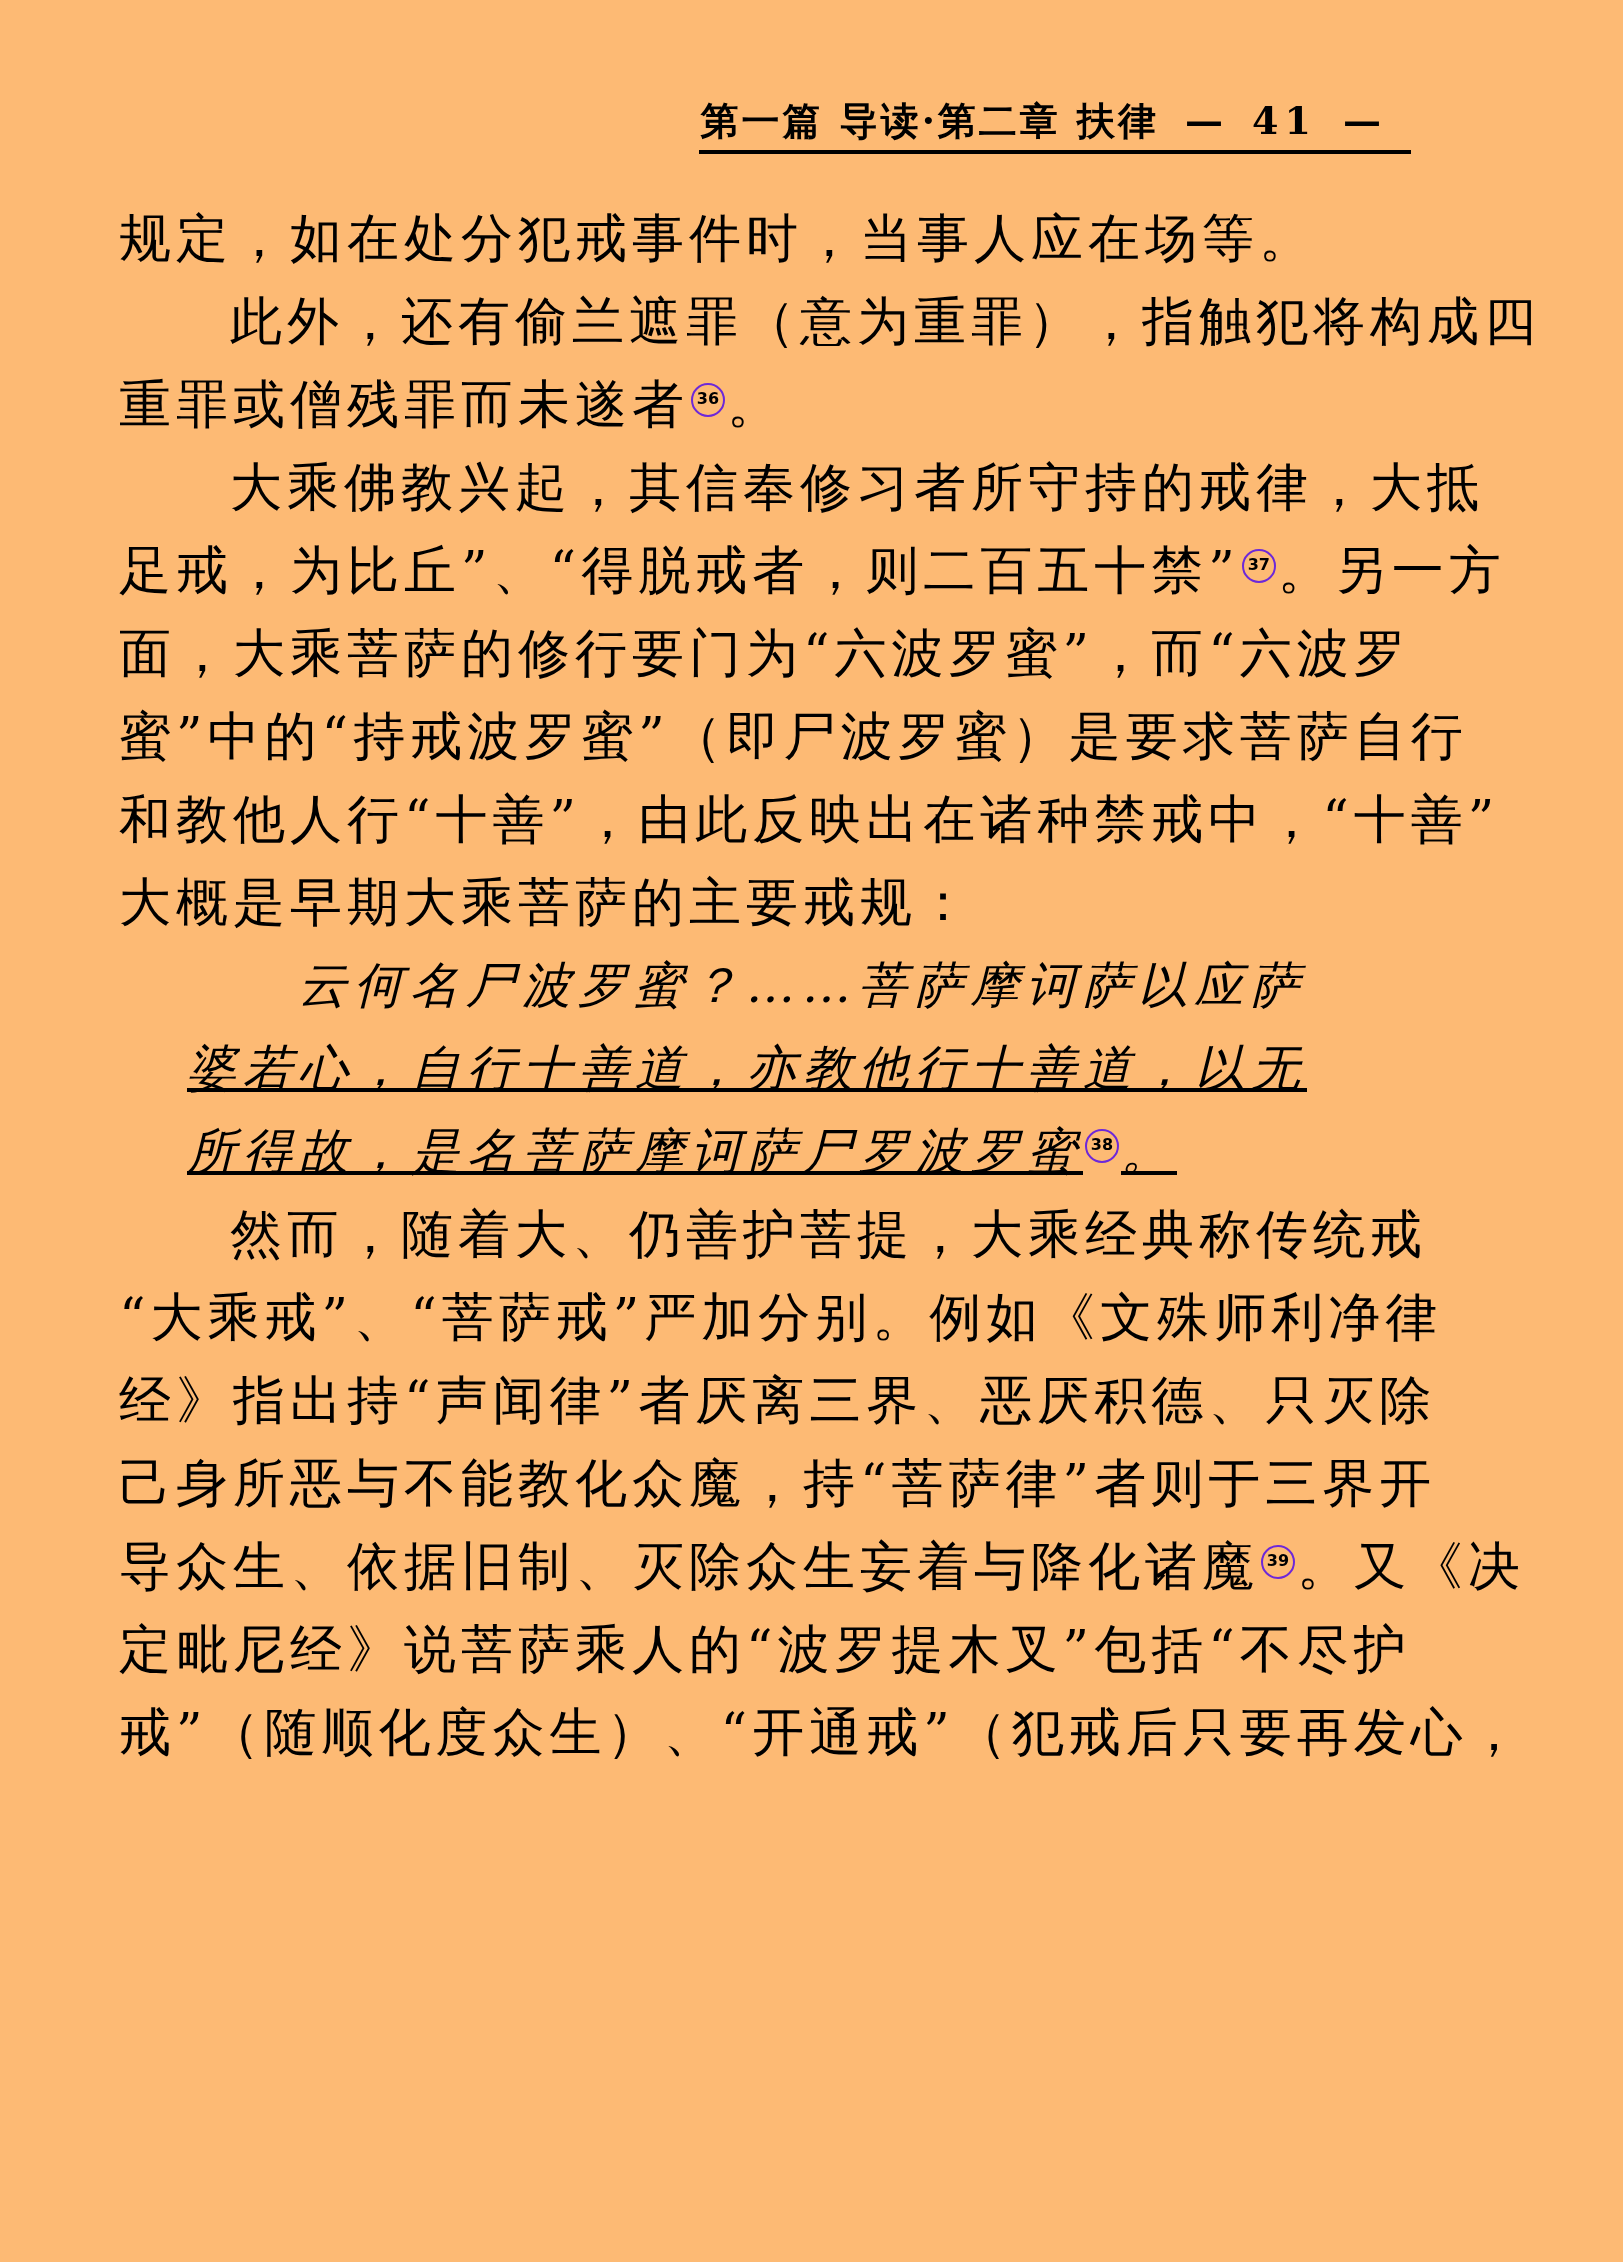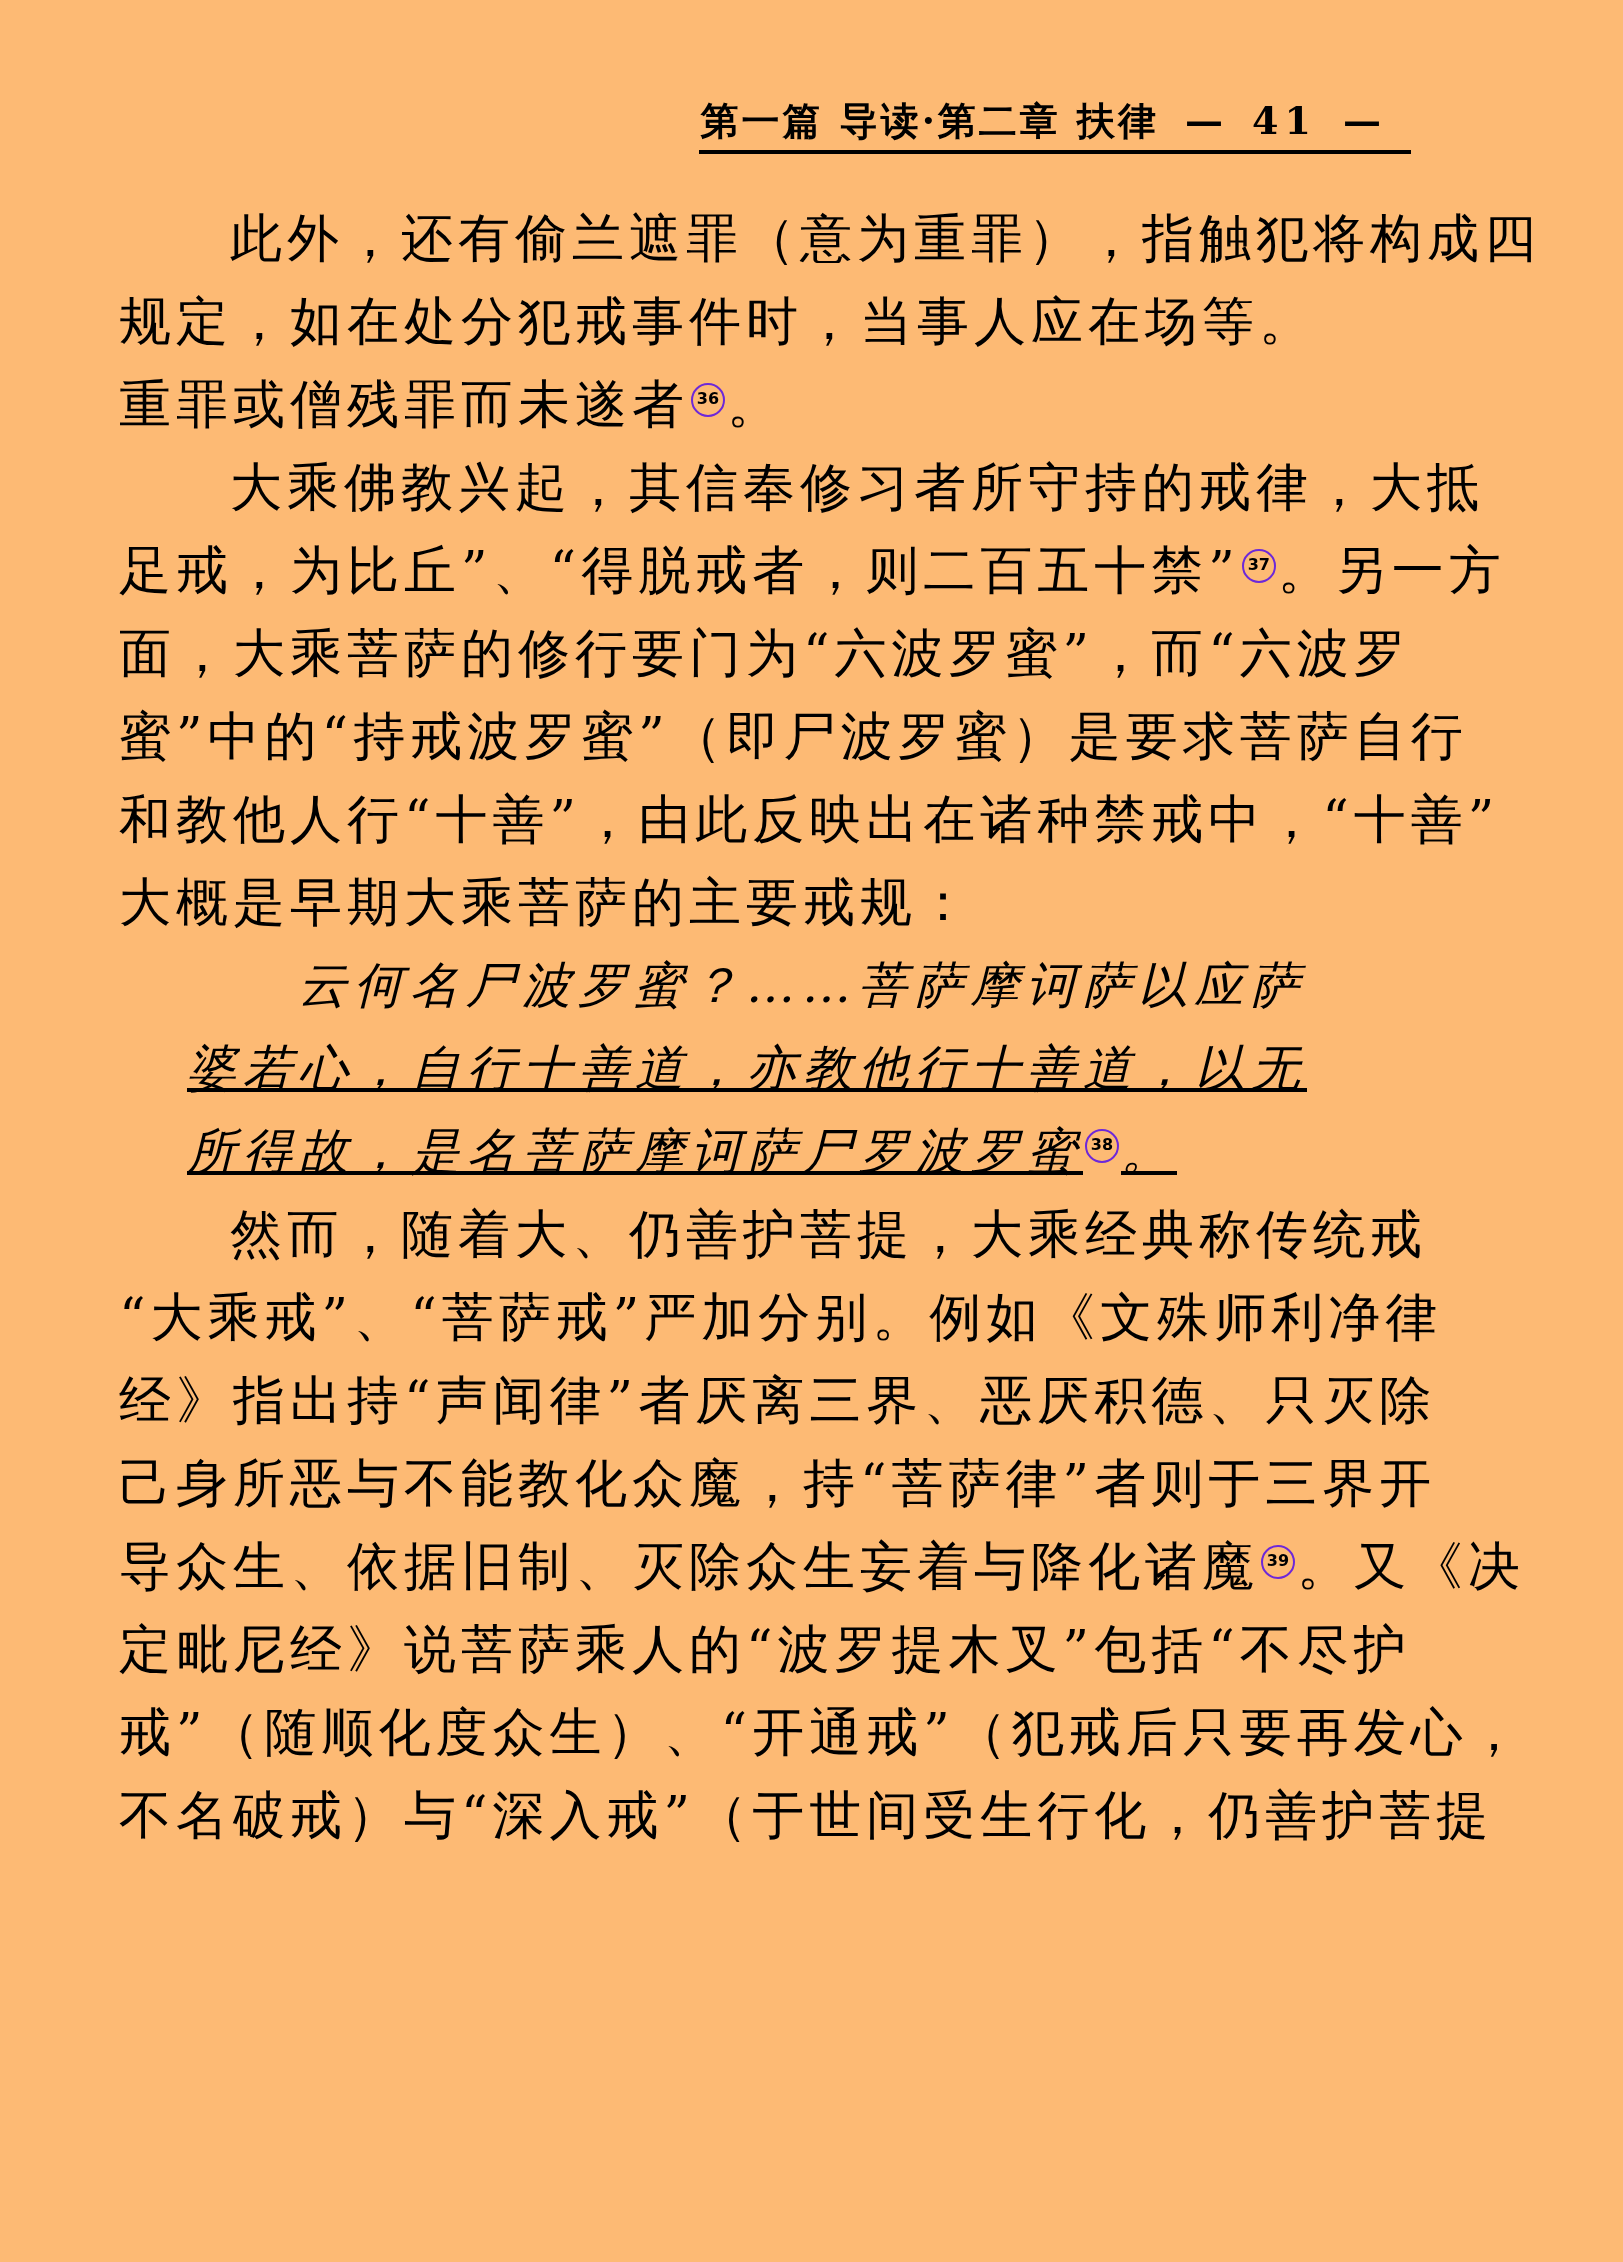--- a/index.html
+++ b/index.html
@@ -84,36 +84,35 @@
 
 <div class="page">
 
   <div class="running-header">
     <span>第一篇 导读·第二章 扶律</span><span class="folio-dash">—</span><span class="folio-number">41</span><span class="folio-dash">—</span>
   </div>
 
   <div class="header-rule"></div>
 
   <div class="body-text">
+      <div class="line"><span>规定，如在处分犯戒事件时，当事人应在场等。</span></div>
       <div class="line indent"><span>此外，还有偷兰遮罪（意为重罪），指触犯将构成四</span></div>
-      <div class="line"><span>规定，如在处分犯戒事件时，当事人应在场等。</span></div>
       <div class="line"><span>重罪或僧残罪而未遂者</span><span class="note-marker">36</span><span>。</span></div>
       <div class="line indent"><span>大乘佛教兴起，其信奉修习者所守持的戒律，大抵</span></div>
       <div class="line"><span>足戒，为比丘”、“得脱戒者，则二百五十禁”</span><span class="note-marker">37</span><span>。另一方</span></div>
       <div class="line"><span>面，大乘菩萨的修行要门为“六波罗蜜”，而“六波罗</span></div>
       <div class="line"><span>蜜”中的“持戒波罗蜜”（即尸波罗蜜）是要求菩萨自行</span></div>
       <div class="line"><span>和教他人行“十善”，由此反映出在诸种禁戒中，“十善”</span></div>
       <div class="line"><span>大概是早期大乘菩萨的主要戒规：</span></div>
       <div class="line quote-first"><span>云何名尸波罗蜜？……菩萨摩诃萨以应萨</span></div>
       <div class="line quote"><span>婆若心，自行十善道，亦教他行十善道，以无</span></div>
       <div class="line quote"><span>所得故，是名菩萨摩诃萨尸罗波罗蜜</span><span class="note-marker">38</span><span>。</span></div>
       <div class="line indent"><span>然而，随着大、仍善护菩提，大乘经典称传统戒</span></div>
       <div class="line"><span>“大乘戒”、“菩萨戒”严加分别。例如《文殊师利净律</span></div>
       <div class="line"><span>经》指出持“声闻律”者厌离三界、恶厌积德、只灭除</span></div>
       <div class="line"><span>己身所恶与不能教化众魔，持“菩萨律”者则于三界开</span></div>
       <div class="line"><span>导众生、依据旧制、灭除众生妄着与降化诸魔</span><span class="note-marker">39</span><span>。又《决</span></div>
       <div class="line"><span>定毗尼经》说菩萨乘人的“波罗提木叉”包括“不尽护</span></div>
       <div class="line"><span>戒”（随顺化度众生）、“开通戒”（犯戒后只要再发心，</span></div>
-      <div class="line"><span>不名破戒）与“深入戒”（于世间受生行化，仍善护菩提</span></div>
     </div>
 
 </div>
 
 
 </body></html>

